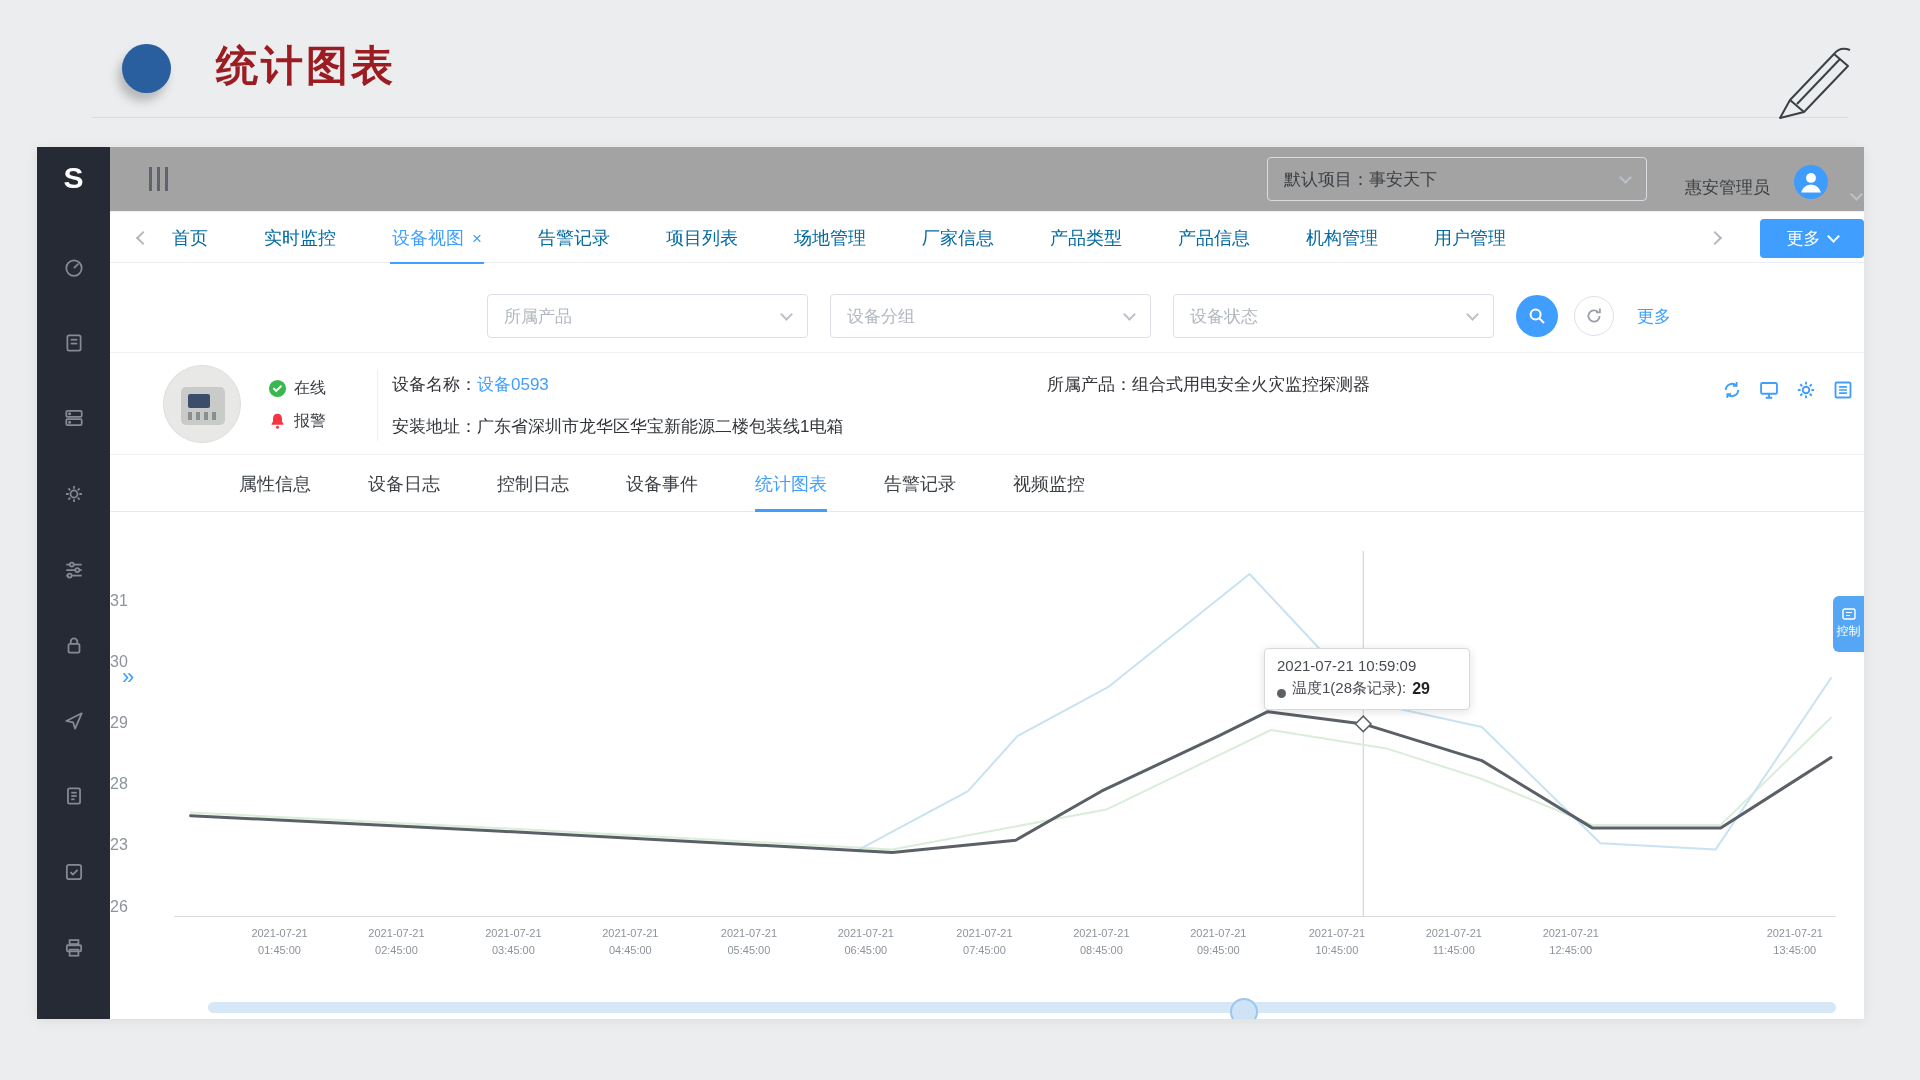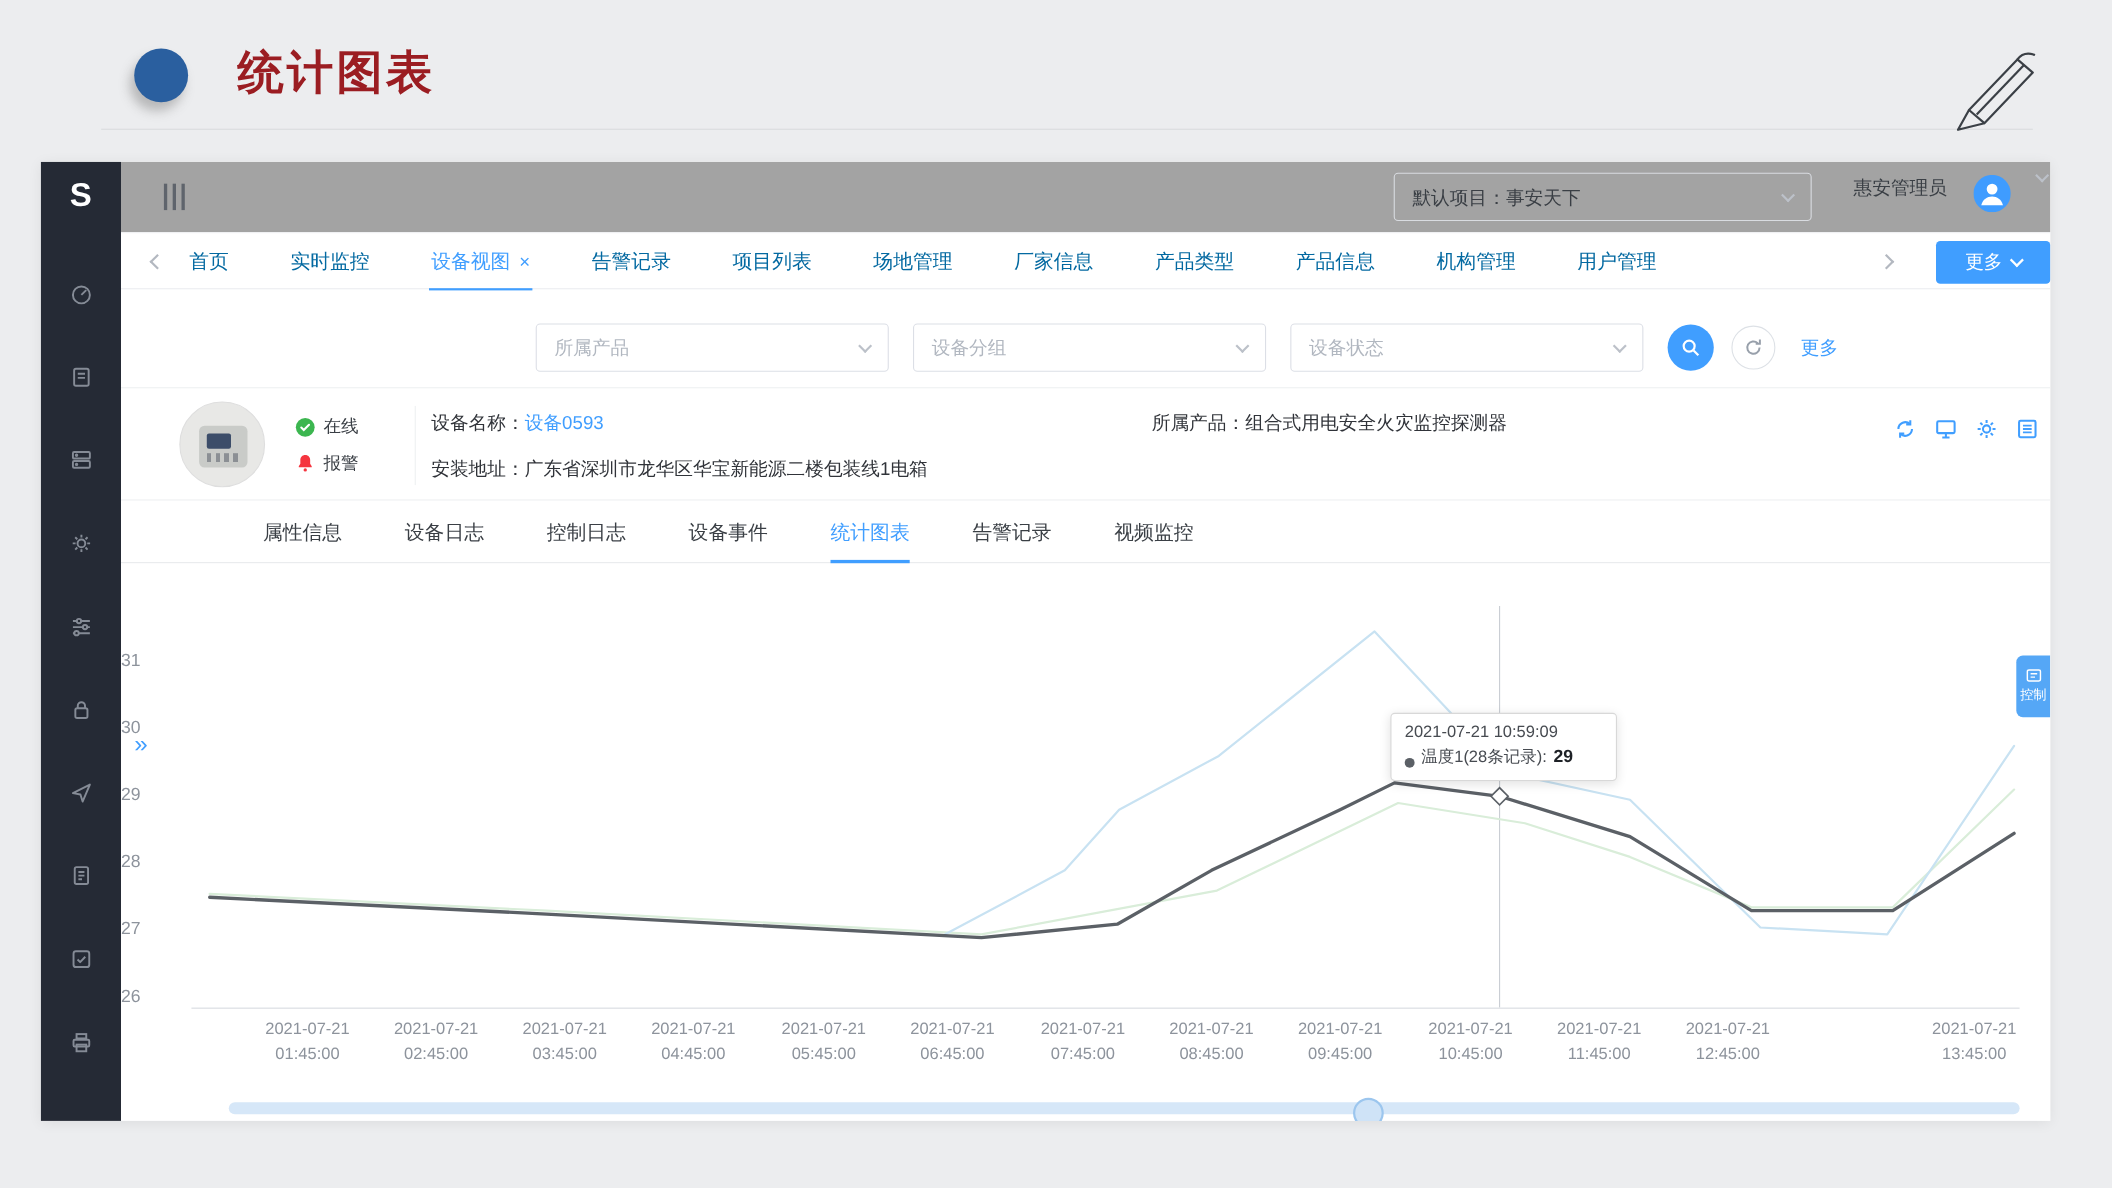--- a/index.html
+++ b/index.html
@@ -22,21 +22,21 @@
   .content { position:absolute; left:73px; top:0; right:0; bottom:0; }
 
   
   .app-header { position:absolute; left:0; top:0; right:0; height:64px; background:#a3a3a3; }
   .hamburger { position:absolute; left:39px; top:20px; width:26px; height:24px; display:flex; gap:5px; cursor:pointer; }
   .hamburger i { display:block; width:3px; height:24px; background:#5f646c; }
   .project-select { position:absolute; left:1157px; top:10px; width:380px; height:44px; border:1px solid #d9dce1; border-radius:4px;
     display:flex; align-items:center; padding:0 16px; font-size:17px; color:#3a3f45; }
   .chev { width:9px; height:9px; border-right:2px solid #bcc1c9; border-bottom:2px solid #bcc1c9; transform:rotate(45deg); }
   .project-select .chev { margin-left:auto; margin-top:-4px; }
-  .user-area { position:absolute; left:1575px; top:12px; height:40px; display:flex; align-items:flex-start; gap:24px; cursor:pointer; }
+  .user-area { position:absolute; left:1575px; top:12px; height:40px; display:flex; align-items:flex-end; gap:24px; cursor:pointer; }
   .user-name { font-size:17px; color:#3a3f45; }
 
   
   .tab-bar { position:absolute; left:0; top:64px; right:0; height:52px; border-top:1px solid #f0f1f3; border-bottom:1px solid #ebedf0; }
   .tab-strip { position:absolute; left:62px; top:0; height:52px; display:flex; align-items:center; gap:56px; }
   .nav-tab { font-size:18px; color:#0369a1; white-space:nowrap; position:relative; cursor:pointer; }
   .nav-tab.active { color:#409eff; }
   .nav-tab.active::after { content:""; position:absolute; left:-2px; right:-2px; bottom:-14px; height:2px; background:#409eff; }
   .nav-tab .close-x { font-size:17px; margin-left:8px; color:#409eff; }
   .edge-chev { position:absolute; top:21px; width:10px; height:10px; border-left:2px solid #b3b8c0; border-bottom:2px solid #b3b8c0; }
@@ -75,21 +75,21 @@
   .subtab-row { position:absolute; left:0; top:308px; right:0; height:57px; border-bottom:1px solid #e8eaed; }
   .subtab-strip { position:absolute; left:129px; top:0; height:57px; display:flex; align-items:center; gap:57px; }
   .sub-tab { font-size:18px; color:#3a3f45; white-space:nowrap; position:relative; cursor:pointer; }
   .sub-tab.active { color:#409eff; }
   .sub-tab.active::after { content:""; position:absolute; left:0; right:0; bottom:-16px; height:3px; background:#409eff; }
 
   
   .chart-area { position:absolute; left:0; top:365px; right:0; bottom:0; overflow:hidden; }
   #chart-svg { position:absolute; left:0; top:0; pointer-events:none; }
   .ytick { position:absolute; left:0; width:64px; font-size:16px; color:#8d939c; }
-  .xtick { position:absolute; top:413px; width:140px; text-align:center; font-size:15px; color:#8d939c; line-height:1.5; }
+  .xtick { position:absolute; top:413px; width:140px; text-align:center; font-size:11px; color:#8d939c; line-height:1.5; }
   .axis-line { position:absolute; left:64px; top:404px; width:1662px; height:1px; background:#d8dbe0; }
   .expander { position:absolute; left:12px; top:152px; font-size:22px; color:#409eff; cursor:pointer; }
   .tooltip { position:absolute; left:1154px; top:136px; width:206px; height:62px; background:#fff; border:1px solid #d8d8d8;
     border-radius:4px; box-shadow:0 2px 10px rgba(0,0,0,.12); padding:8px 12px; font-size:15px; color:#474b51; z-index:5; }
   .tooltip .row2 { margin-top:5px; display:flex; align-items:flex-end; gap:6px; }
   .tooltip .dot { width:9px; height:9px; border-radius:50%; background:#5b6066; }
   .tooltip b { font-size:16px; color:#1e2126; }
   .control-tag { position:absolute; left:1723px; top:84px; width:31px; height:56px; background:#55a7f6; border-radius:6px 0 0 6px;
     display:flex; flex-direction:column; align-items:center; justify-content:center; gap:3px; color:#fff; font-size:12px; cursor:pointer; }
   .datazoom { position:absolute; left:98px; top:490px; width:1628px; height:11px; background:#d6e7f8; border-radius:6px; cursor:pointer; }
@@ -332,21 +332,21 @@
         <span class="expander">»</span>
         <svg id="chart-svg" width="1754" height="507">
             <line x1="1253.252" y1="39" x2="1253.252" y2="404" stroke="#c9cdd3" stroke-width="1"></line>
             <polyline points="80.6,300.6 386.9,315.9 782.2,337.4 996.3,297.6 1161.0,218.0 1276.3,236.4 1371.8,267.0 1482.2,312.9 1610.7,312.9 1721.0,205.8" fill="none" stroke="#d9edd9" stroke-width="2" stroke-linejoin="round" stroke-linecap="round"></polyline>
             <polyline points="749.3,337.4 858.0,279.2 907.4,224.1 998.0,175.2 1139.6,62.0 1259.8,190.5 1371.8,215.0 1490.4,331.2 1605.7,337.4 1721.0,166.0" fill="none" stroke="#c8e2f2" stroke-width="2" stroke-linejoin="round" stroke-linecap="round"></polyline>
             <polyline points="80.6,303.7 386.9,319.0 782.2,340.4 905.7,328.2 991.4,279.2 1108.3,224.1 1157.7,199.7 1253.3,211.9 1371.8,248.6 1482.2,315.9 1610.7,315.9 1721.0,245.6" fill="none" stroke="#5b6066" stroke-width="3" stroke-linejoin="round" stroke-linecap="round"></polyline>
             <rect x="1247.752" y="206.39999999999998" width="11" height="11" transform="rotate(45 1253.252 211.89999999999998)" fill="#fff" stroke="#5b6066" stroke-width="1.5"></rect>
           </svg>
         <div id="y-labels">
             <div class="ytick" style="top: 385.5px;">26</div>
-            <div class="ytick" style="top: 324.3px;">27</div>
+            <div class="ytick" style="top: 324.3px;">23</div>
             <div class="ytick" style="top: 263.1px;">28</div>
             <div class="ytick" style="top: 201.9px;">29</div>
             <div class="ytick" style="top: 140.7px;">30</div>
             <div class="ytick" style="top: 79.5px;">31</div>
           </div>
         <div class="axis-line"></div>
         <div id="x-labels">
             <div class="xtick" style="left: 99.526px;">
               <div>2021-07-21</div>
               <div>01:45:00</div>

